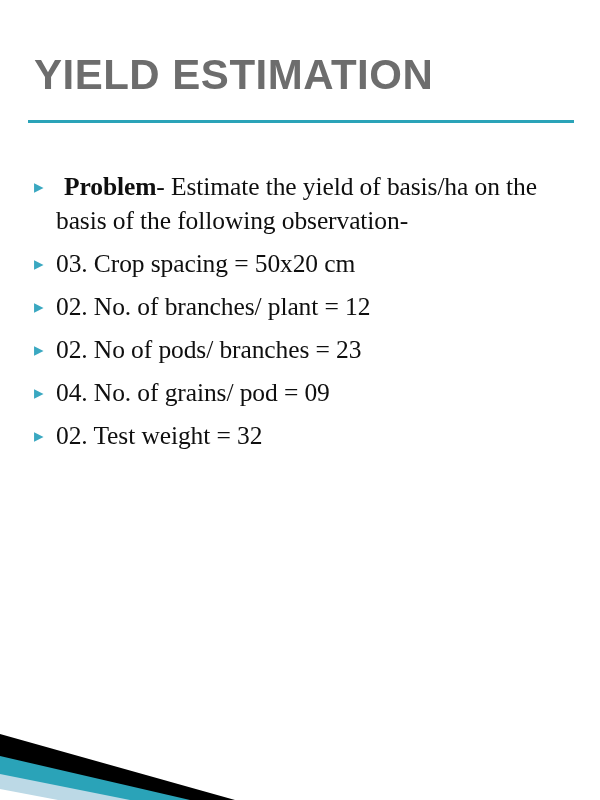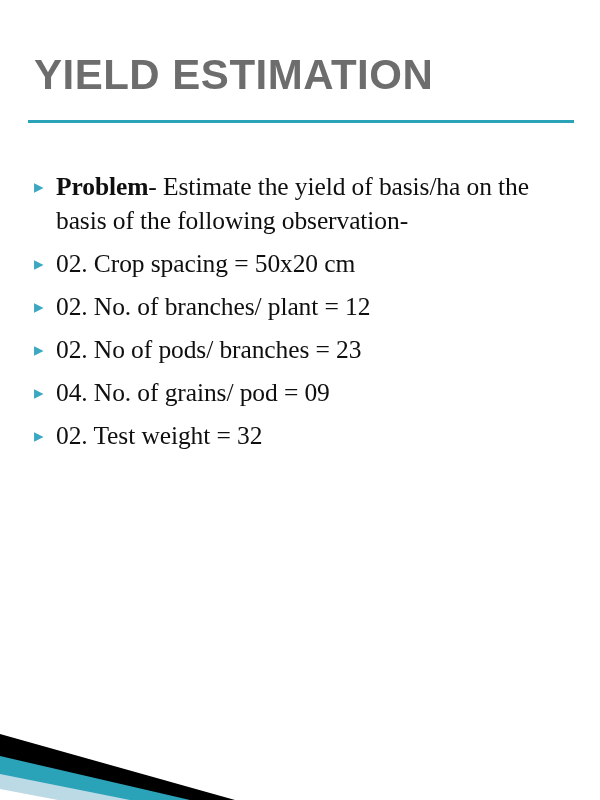--- a/index.html
+++ b/index.html
@@ -70,20 +70,21 @@
   .bullet-text {
     flex: 1 1 auto;
     font-family: "Liberation Serif", serif;
     font-size: 25.5px;
     line-height: 34px;
     color: #0f0f0f;
     letter-spacing: -0.1px;
   }
   .bullet-text b {
     font-weight: bold;
+    margin-left: 8px;
   }
   .corner-art {
     position: absolute;
     left: 0;
     bottom: 0;
     width: 260px;
     height: 130px;
   }
   .corner-art svg {
     display: block;
@@ -101,21 +102,21 @@
 
   <div class="body-area">
 
     <div class="bullet-row">
       <span class="bullet-marker">▸</span>
       <span class="bullet-text"><b>Problem</b><span>- Estimate the yield of basis/ha on the basis of the following observation-</span></span>
     </div>
 
     <div class="bullet-row">
       <span class="bullet-marker">▸</span>
-      <span class="bullet-text">02. Crop spacing = 50x20 cm</span>
+      <span class="bullet-text">03. Crop spacing = 50x20 cm</span>
     </div>
 
     <div class="bullet-row">
       <span class="bullet-marker">▸</span>
       <span class="bullet-text">02. No. of branches/ plant = 12</span>
     </div>
 
     <div class="bullet-row">
       <span class="bullet-marker">▸</span>
       <span class="bullet-text">02. No of pods/ branches = 23</span>

